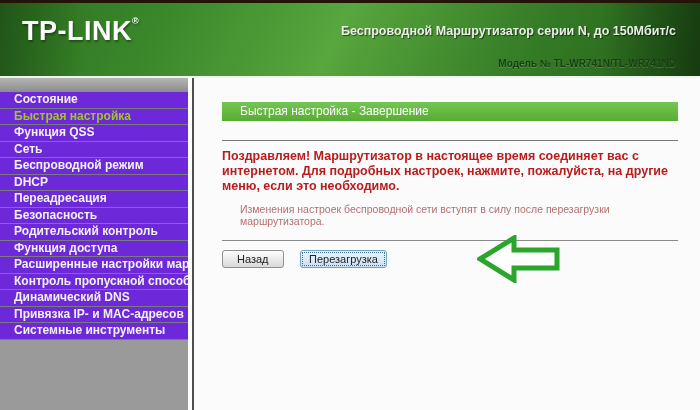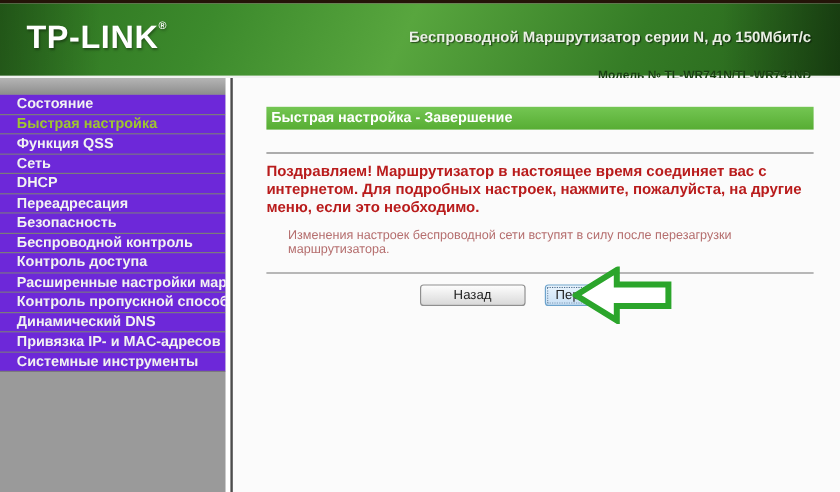--- a/index.html
+++ b/index.html
@@ -5,21 +5,21 @@
   html,body{margin:0;padding:0;}
   body{
     width:700px;height:410px;overflow:hidden;
     background:#fbfbfb;
     font-family:"Liberation Sans", sans-serif;
     position:relative;
   }
   
   .top-strip{height:3px;background:#241408;}
   .header{
-    height:60px;position:relative;
+    height:73px;position:relative;
     background:
       linear-gradient(to right, rgba(0,0,0,.25), rgba(0,0,0,0) 12%, rgba(0,0,0,0) 86%, rgba(0,0,0,.38)),
       linear-gradient(115deg,#2c711f 0%,#3c8a2c 25%,#58a63e 48%,#357c26 75%,#245f19 100%);
   }
   .logo{
     position:absolute;left:22px;top:13px;
     color:#ffffff;font-weight:bold;font-size:27px;letter-spacing:0.5px;
     text-shadow:1px 2px 2px rgba(0,0,0,.35);
   }
   .logo sup{font-size:9px;vertical-align:top;line-height:10px;}
@@ -48,43 +48,43 @@
   }
   .menu-item.active{color:#9fc52f;}
   .sidebar-rest{flex:1;background:#9a9a9a;}
   .gap{width:4px;background:#ffffff;}
   .content{
     flex:1;background:#fbfbfb;border-left:2px solid #4d4d4d;
     padding:24px 22px 0 28px;position:relative;
   }
   
   .banner{
-    height:19px;line-height:19px;padding-left:4px;
+    height:19px;line-height:19px;padding-left:18px;
     background:linear-gradient(#74c653,#57ad33);
-    color:#ffffff;font-weight:bold;font-size:12px;
+    color:#ffffff;font-weight:normal;font-size:12px;
   }
   .hr{height:1px;background:#787878;border:0;margin:0;}
   .hr1{margin-top:19px;}
   .hr2{margin-top:13px;background:#8a8a8a;}
   .congrats{
     margin-top:8px;color:#b91c1c;font-weight:bold;
     font-size:12.5px;line-height:15px;
   }
   .note{
     margin-top:9px;margin-left:18px;
     color:#b56e6e;font-size:10.5px;line-height:12px;
   }
   .button-row{margin-top:8px;position:relative;height:60px;}
   .btn{
     font-family:"Liberation Sans", sans-serif;
     font-size:11px;color:#222;height:18px;
     border-radius:3px;cursor:pointer;
   }
   .btn-back{
-    margin-left:128px;padding:1px 27px;
+    padding:1px 14px;
     border:1px solid #8f8f8f;
     background:linear-gradient(#fdfdfd,#d9d9d9);
   }
   .btn-reboot{
     margin-left:12px;padding:1px 8px;
     border:1px solid #6da3cc;
     background:linear-gradient(#e9f4fd,#c9e0f5);
     outline:1px dotted #4c6b8a;outline-offset:-3px;
   }
   .arrow-svg{position:absolute;left:255px;top:-14px;width:84px;height:48px;}
@@ -103,25 +103,26 @@
 </div>
 
 <div class="body-row">
   <div class="sidebar">
     <div class="sidebar-cap"></div>
     <nav class="menu">
       <div class="menu-item">Состояние</div>
       <div class="menu-item active">Быстрая настройка</div>
       <div class="menu-item">Функция QSS</div>
       <div class="menu-item">Сеть</div>
+      <div class="menu-item">Беспроводной режим</div>
       <div class="menu-item">DHCP</div>
       <div class="menu-item">Переадресация</div>
       <div class="menu-item">Безопасность</div>
-      <div class="menu-item">Беспроводной контроль</div>
-      <div class="menu-item">Контроль доступа</div>
+      <div class="menu-item">Родительский контроль</div>
+      <div class="menu-item">Функция доступа</div>
       <div class="menu-item">Расширенные настройки маршрутизации</div>
       <div class="menu-item">Контроль пропускной способности</div>
       <div class="menu-item">Динамический DNS</div>
       <div class="menu-item">Привязка IP- и MAC-адресов</div>
       <div class="menu-item">Системные инструменты</div>
     </nav>
     <div class="sidebar-rest"></div>
   </div>
 
   <div class="gap"></div>

